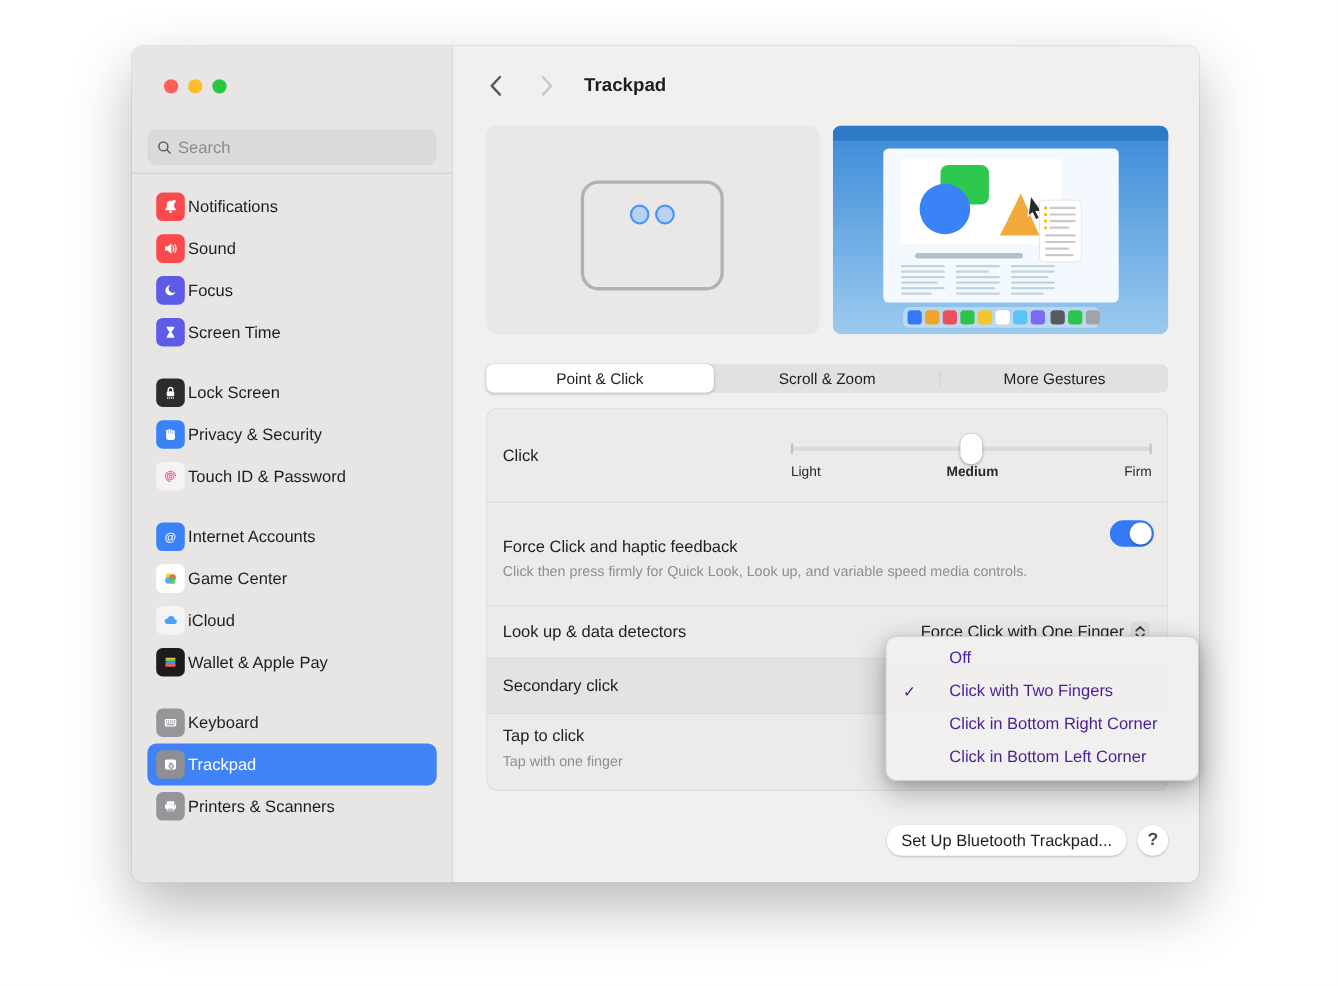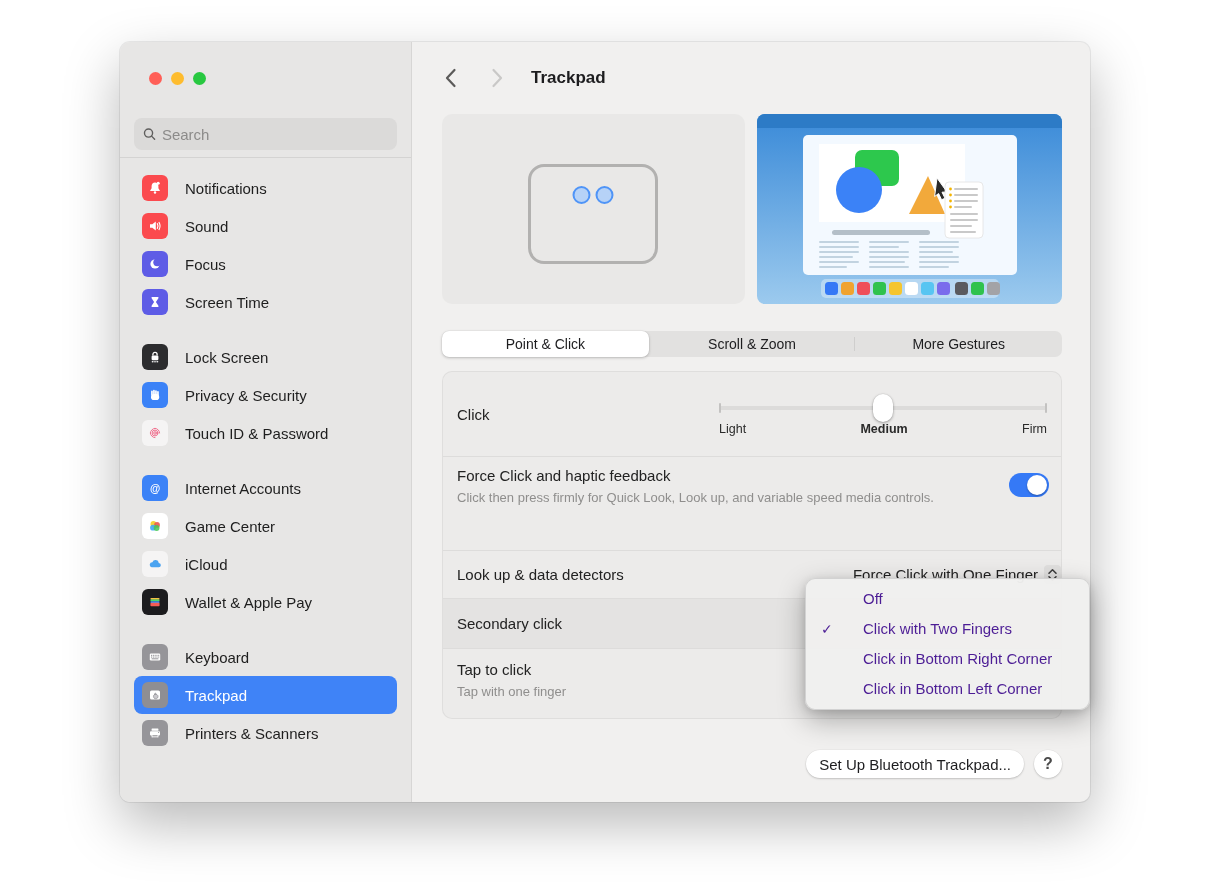--- a/index.html
+++ b/index.html
@@ -18,21 +18,21 @@
   .traffic span { width:13px; height:13px; border-radius:50%; display:block; }
   .tl-red{ background:#ff5f57; } .tl-yellow{ background:#febc2e; } .tl-green{ background:#28c840; }
   .searchbox { position:absolute; top:76px; left:14px; right:14px; height:32px; background:#dbdad9;
     border-radius:8px; display:flex; align-items:center; padding:0 9px; gap:6px; }
   .searchbox input { border:none; outline:none; background:transparent; font-size:15px; color:#c2410c; width:100%;
     font-family:"Liberation Sans", sans-serif; }
   .searchbox input::placeholder { color:#8c8b8a; }
   .side-sep { position:absolute; top:115px; left:0; right:0; height:1px; background:#d4d3d2; }
   .side-list { position:absolute; top:127px; left:0; right:0; bottom:0; overflow:hidden; }
   .side-group { margin-bottom:17px; }
-  .side-item { display:flex; align-items:center; gap:17px; height:38px; margin:0 14px; padding:0 8px; border-radius:8px;
+  .side-item { display:flex; align-items:center; gap:3px; height:38px; margin:0 14px; padding:0 8px; border-radius:8px;
     font-size:15px; color:#1e1e1e; }
   .side-item.selected { background:#3f83f7; color:#ffffff; }
   .tile { width:26px; height:26px; border-radius:6px; display:flex; align-items:center; justify-content:center; flex:none; }
 
   
   .content { position:absolute; left:292px; top:0; right:0; bottom:0; padding:0 28px 0 30px; }
   .hdr { height:72px; display:flex; align-items:center; gap:34px; padding-left:2px; }
   .hdr .title { font-size:17px; font-weight:700; color:#1d1d1f; margin-left:-7px; }
   .navbtns { display:flex; gap:34px; }
 
@@ -61,28 +61,28 @@
   .slider-wrap { position:absolute; right:14px; top:18px; width:328px; }
   .slider-track { position:relative; height:4px; background:#dcdbda; border-radius:2px; margin-top:16px; }
   .slider-track:before, .slider-track:after { content:""; position:absolute; top:-3px; width:2px; height:10px; background:#c3c2c1; border-radius:1px; }
   .slider-track:before { left:0; } .slider-track:after { right:0; }
   .slider-thumb { position:absolute; left:50%; top:-12px; transform:translateX(-50%); width:20px; height:28px;
     background:#ffffff; border-radius:10px; box-shadow:0 1px 3px rgba(0,0,0,.35), 0 0 0 .5px rgba(0,0,0,.06); }
   .slider-labels { display:flex; justify-content:space-between; margin-top:12px; font-size:12.5px; color:#333; font-weight:600; }
   .slider-labels .t { font-weight:400; color:#2a2a2a; }
   .slider-labels .t.mid { font-weight:600; }
 
-  .row-force { height:94px; padding-top:10px; }
+  .row-force { height:94px; padding-top:32px; }
   .row-force .row-sub { max-width:520px; }
   .switch { position:absolute; right:12px; top:16px; width:40px; height:24px; border-radius:12px; background:#3579f6; }
   .switch .knob { position:absolute; right:2px; top:2px; width:20px; height:20px; border-radius:50%; background:#fff;
     box-shadow:0 1px 2px rgba(0,0,0,.3); }
 
   .row-lookup { height:48px; display:flex; align-items:center; }
-  .dropdown { position:absolute; right:0; top:14px; display:flex; align-items:center; gap:6px; font-size:15px; color:#222; }
+  .dropdown { position:absolute; right:16px; top:14px; display:flex; align-items:center; gap:6px; font-size:15px; color:#222; }
   .dd-chevs { width:17px; height:19px; border-radius:4px; background:rgba(0,0,0,.05); display:flex; align-items:center; justify-content:center; }
 
   .row-secondary { height:50px; display:flex; align-items:center; background:#e4e3e2; }
   .row-tap { height:70px; padding-top:12px; border-radius:0 0 10px 10px; }
 
   
   .popup { position:absolute; left:393px; top:536px; width:285px; height:132px; z-index:50;
     background:rgba(240,239,238,.97); border-radius:10px; border:1px solid rgba(0,0,0,.12);
     box-shadow:0 10px 28px rgba(0,0,0,.3), 0 2px 8px rgba(0,0,0,.12); padding:5px 0; }
   .menu-item { position:relative; height:30px; line-height:30px; padding-left:57px; font-size:15px; color:#4c1d95; }

